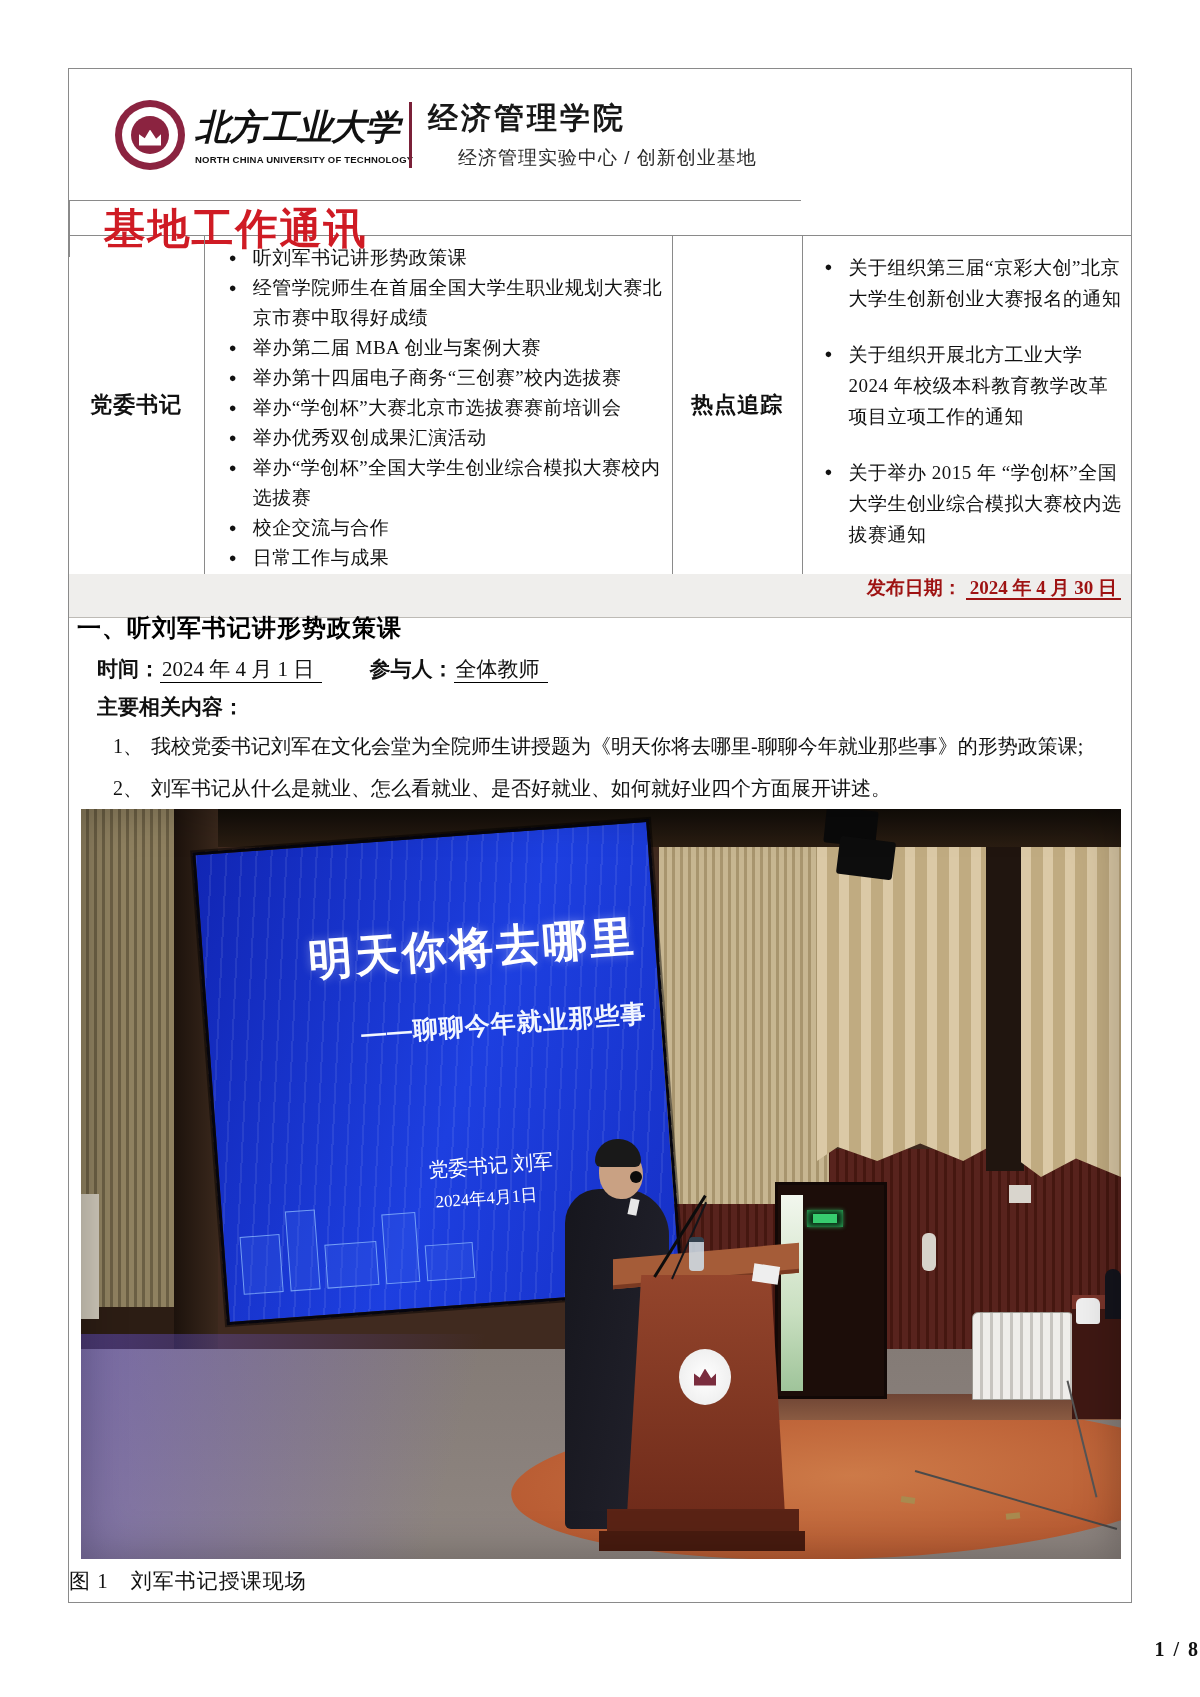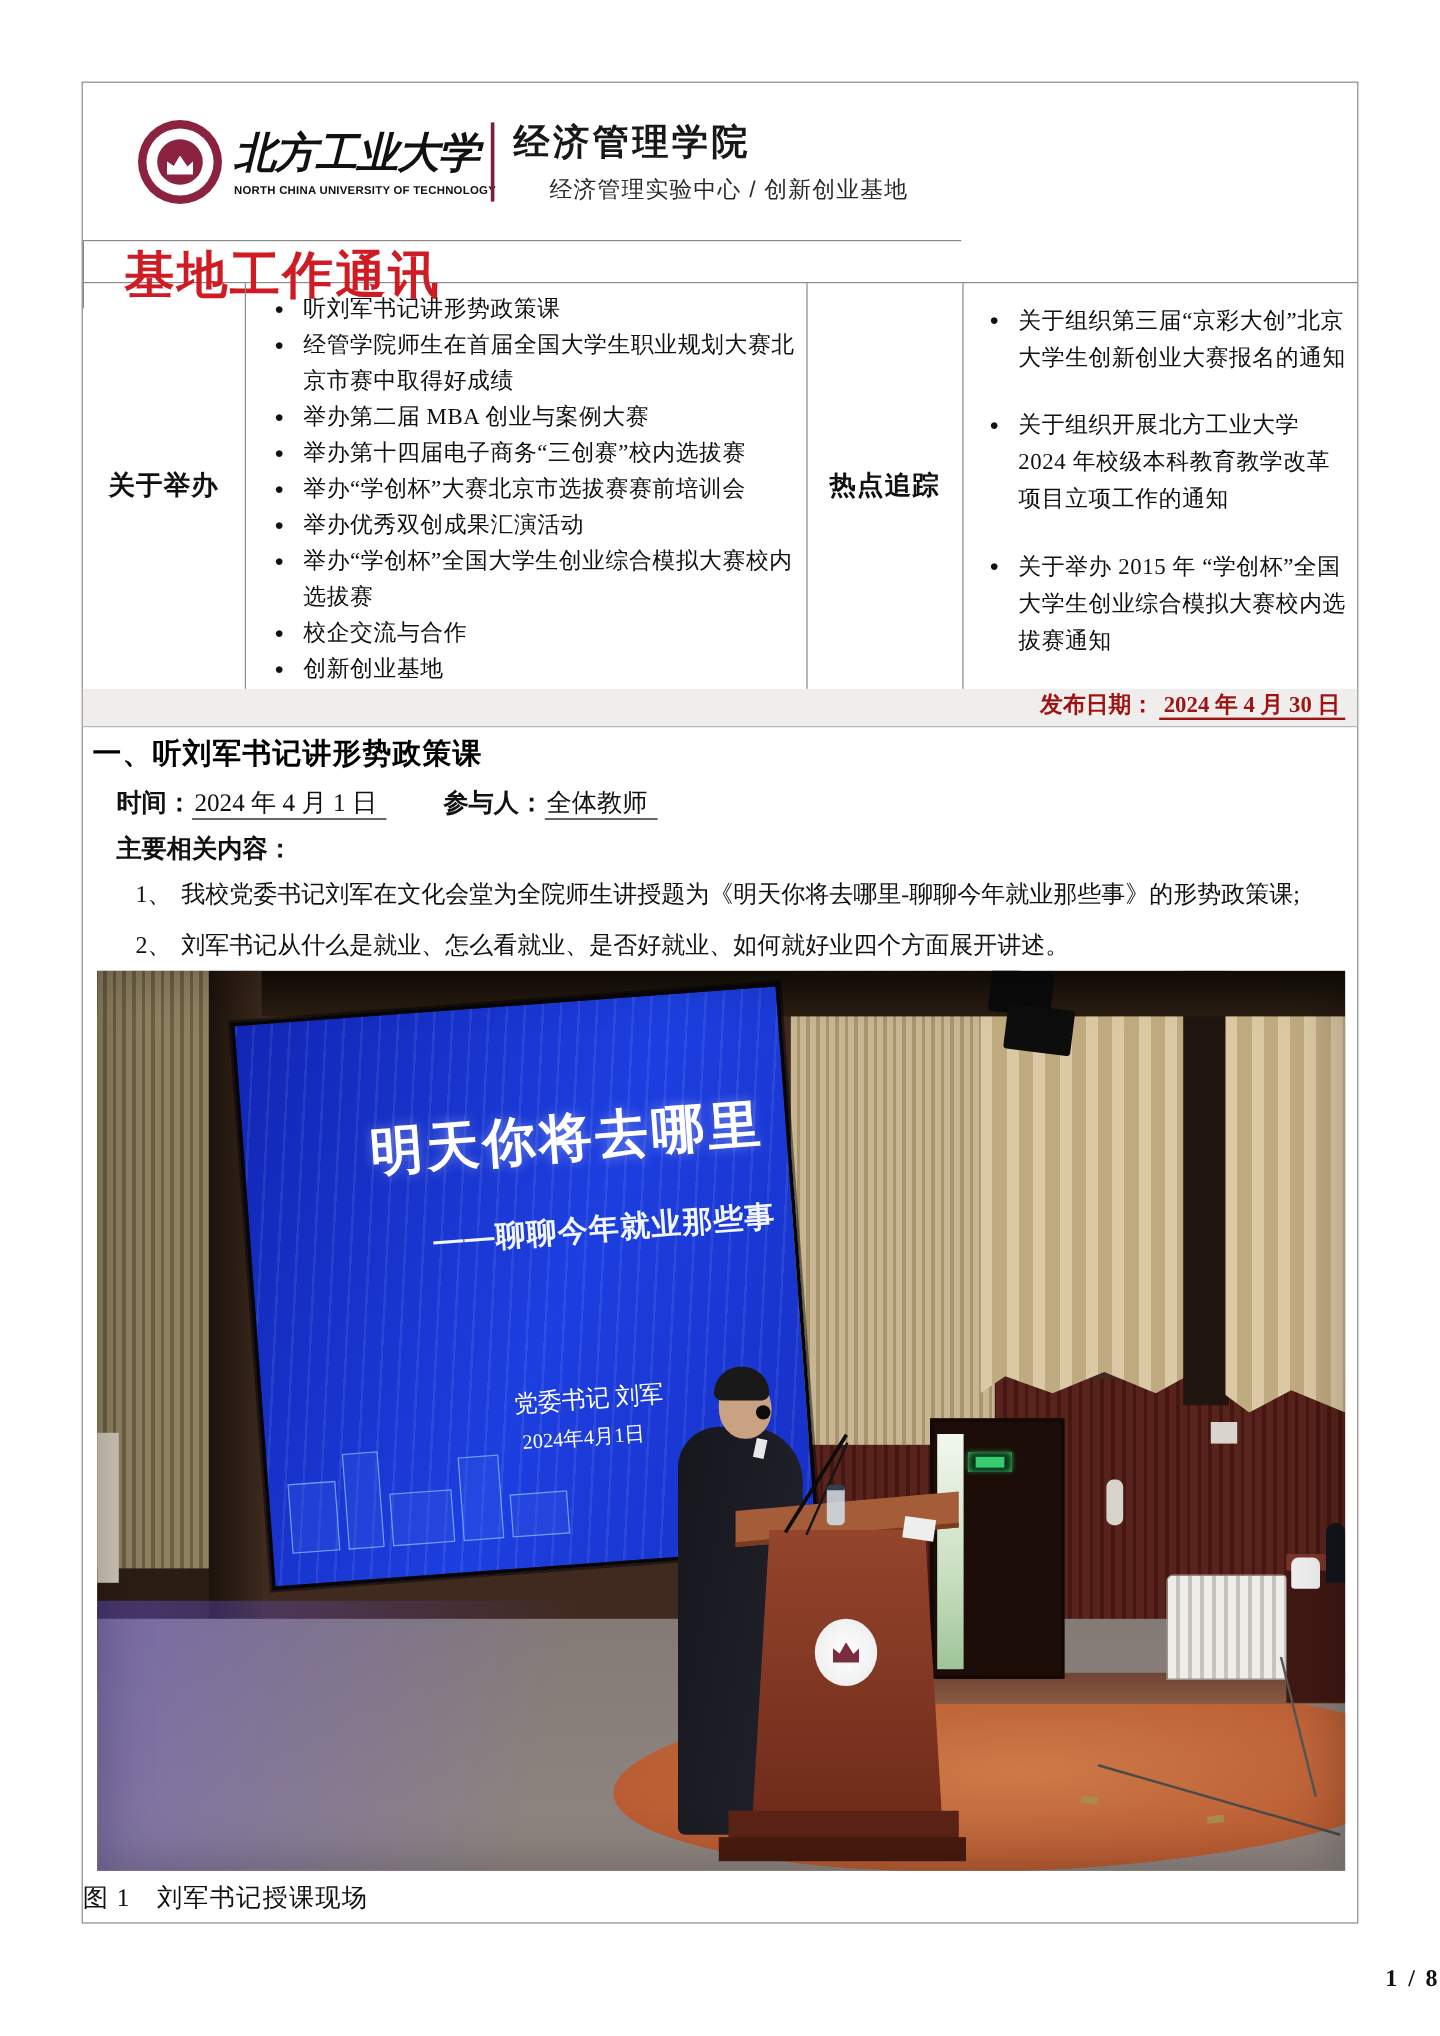--- a/index.html
+++ b/index.html
@@ -74,21 +74,21 @@
     padding:16px 4px 24px 10px; font-size:19px;
     display:flex; flex-direction:column; justify-content:space-between;
   }
   .li { display:flex; line-height:30px; }
   .list-cell.right .li { line-height:31px; }
   .bullet { flex:0 0 36px; padding-left:12px; font-size:13px; line-height:30px; }
   .li-text { flex:1; letter-spacing:.5px; }
 
   
   .publish-bar {
-    height:32px; background:var(--bar_gray,#efeeec); border-bottom:1px solid #bdbab5;
+    height:44px; background:var(--bar_gray,#efeeec); border-bottom:1px solid #bdbab5;
     text-align:right; padding-right:10px; line-height:27px;
     font-size:19px; font-weight:bold; color:var(--publish_red,#9e1212);
   }
   .pb-date { border-bottom:2px solid currentColor; padding:0 4px; margin-left:4px; }
 
   
   .section { position:absolute; left:0; top:533px; width:100%; }
   .sec-heading {
     font-family:"Liberation Sans",sans-serif; font-size:24px; font-weight:bold;
     padding:10px 0 0 8px; letter-spacing:1px; color:#000;
@@ -239,21 +239,21 @@
           <div class="center-line">经济管理实验中心 / 创新创业基地</div>
         </div>
       </div>
     </div>
     <div class="header-right">
       <div class="newsletter-title">基地工作通讯</div>
     </div>
   </div>
 
   <div class="summary-table">
-    <div class="cell label-cell c1 sans">关于举办</div>
+    <div class="cell label-cell c1 sans">党委书记</div>
     <div class="cell list-cell left">
 
         <div class="li">
           <span class="bullet">●</span>
           <span class="li-text">听刘军书记讲形势政策课</span>
         </div>
 
         <div class="li">
           <span class="bullet">●</span>
           <span class="li-text">经管学院师生在首届全国大学生职业规划大赛北京市赛中取得好成绩</span>
@@ -284,21 +284,21 @@
           <span class="li-text">举办“学创杯”全国大学生创业综合模拟大赛校内选拔赛</span>
         </div>
 
         <div class="li">
           <span class="bullet">●</span>
           <span class="li-text">校企交流与合作</span>
         </div>
 
         <div class="li">
           <span class="bullet">●</span>
-          <span class="li-text">创新创业基地</span>
+          <span class="li-text">日常工作与成果</span>
         </div>
       </div>
     <div class="cell label-cell c3 sans">热点追踪</div>
     <div class="cell list-cell right">
 
         <div class="li">
           <span class="bullet">●</span>
           <span class="li-text">关于组织第三届“京彩大创”北京大学生创新创业大赛报名的通知</span>
         </div>
 

